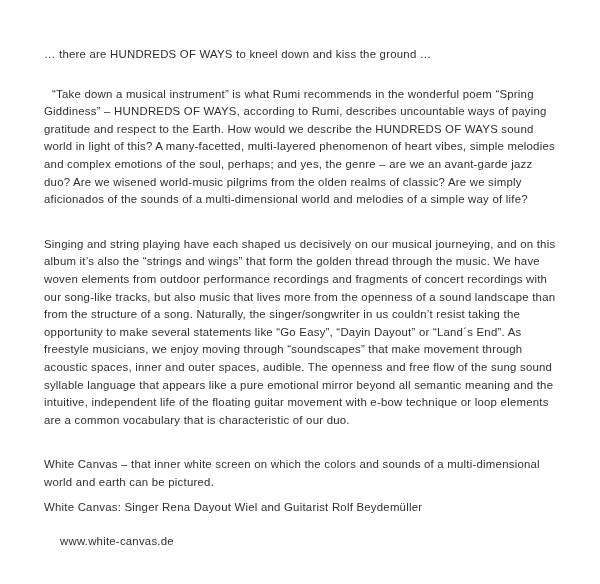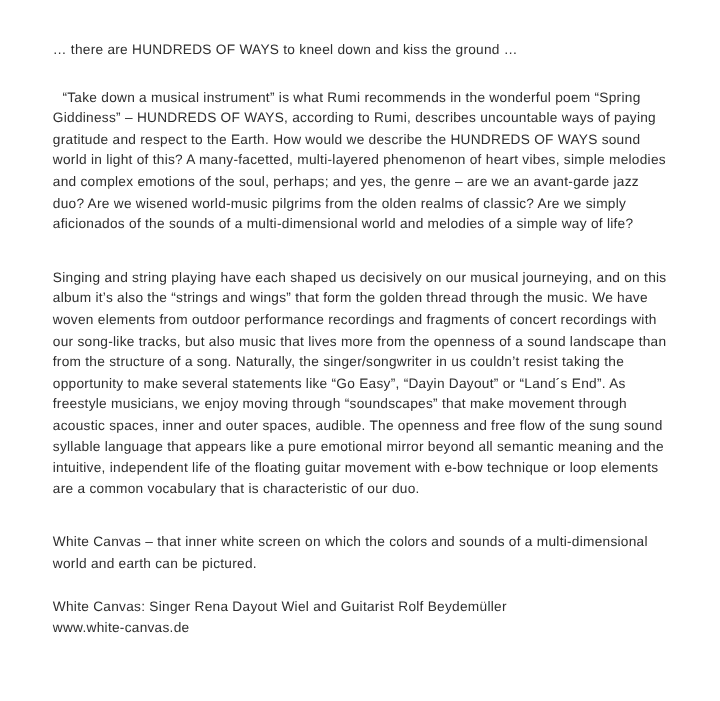--- a/index.html
+++ b/index.html
@@ -12,53 +12,53 @@
     background: #ffffff;
     font-family: "Liberation Sans", sans-serif;
     color: #2b2b2b;
     overflow: hidden;
   }
   .page {
     position: relative;
     width: 600px;
     height: 584px;
     box-sizing: border-box;
-    padding: 34px 44px 20px 44px;
+    padding: 46px 44px 20px 44px;
   }
   .para {
     font-size: 11.4px;
     line-height: 17.6px;
     letter-spacing: 0.02em;
     color: #2e2e2e;
     text-align: left;
     margin: 0 0 17px 0;
     max-width: 516px;
   }
   .para.lead {
     margin-bottom: 22px;
   }
   .para.indented {
     text-indent: 8px;
   }
   .para.tight {
-    margin-bottom: 15px;
+    margin-bottom: 4px;
   }
   .signature {
     font-size: 11.4px;
     line-height: 17.6px;
     letter-spacing: 0.02em;
     color: #2e2e2e;
     margin: 0;
   }
   .url {
     font-size: 11.4px;
     line-height: 17.6px;
     letter-spacing: 0.02em;
     color: #2e2e2e;
-    margin: 0;
+    margin: 16px;
   }
   .gap-big {
     height: 10px;
   }
   .gap-small {
     height: 4px;
   }
 </style>
 </head>
 <body>

